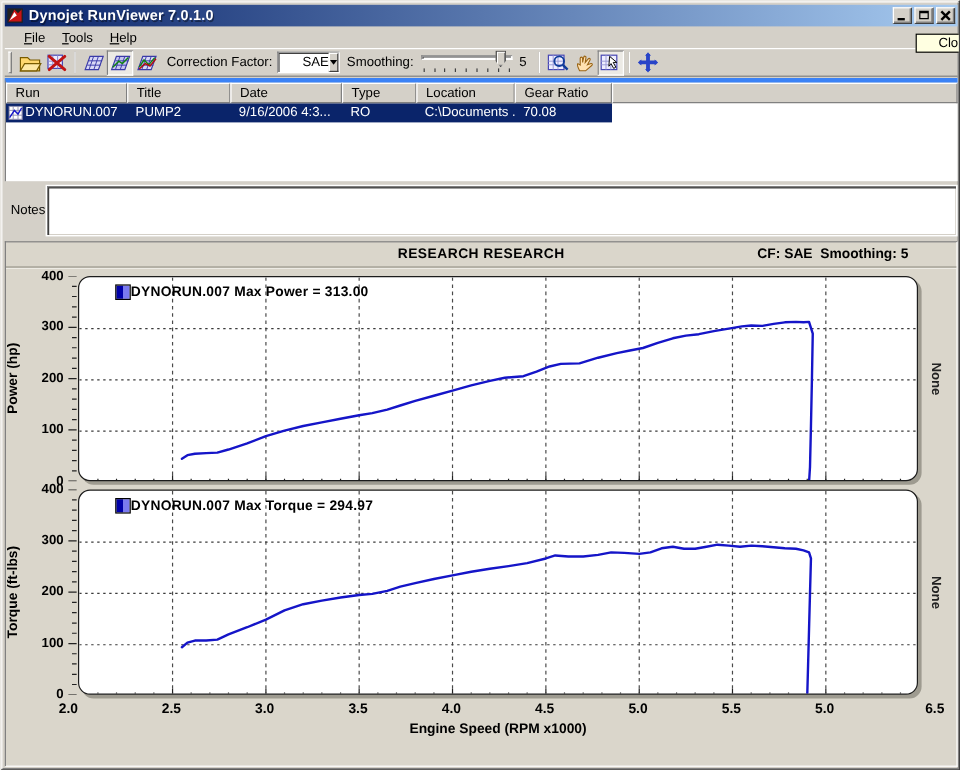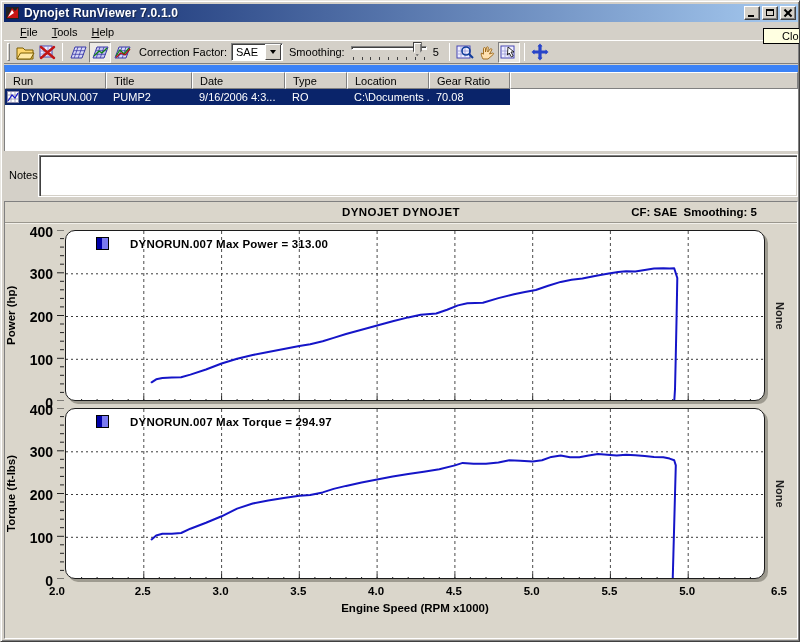--- a/index.html
+++ b/index.html
@@ -51,41 +51,41 @@
   .tb-btn{width:22px;height:21px;display:flex;align-items:center;justify-content:center;
     border:1px solid transparent;margin:0 0;}
   .tb-btn.pressed{border-top:1px solid #808080;border-left:1px solid #808080;
     border-bottom:1px solid #fff;border-right:1px solid #fff;background:#eceae5;}
   .tb-sep{width:1px;height:18px;background:#808080;border-right:1px solid #fff;margin:0 4px;}
   .tb-label{margin:0 4px 0 6px;white-space:nowrap;}
   .combo{width:52px;height:18px;background:#fff;display:flex;align-items:center;
     border-top:1px solid #808080;border-left:1px solid #808080;
     border-bottom:1px solid #fff;border-right:1px solid #fff;
     box-shadow:inset 1px 1px 0 #404040;}
-  .combo-text{flex:1;padding-left:4px;}
+  .combo-text{flex:1;padding-left:20px;}
   .combo-btn{width:16px;height:16px;background:#d4d0c8;margin-right:1px;
     border-top:1px solid #fff;border-left:1px solid #fff;
     border-right:1px solid #404040;border-bottom:1px solid #404040;
     display:flex;align-items:center;justify-content:center;}
   .arrow-down{width:0;height:0;border-left:3px solid transparent;border-right:3px solid transparent;
     border-top:4px solid #000;}
   .slider{position:relative;width:76px;height:20px;margin:0 2px;}
   .slider-track{position:absolute;left:0;top:4px;width:76px;height:4px;background:#fff;
     border-top:1px solid #808080;border-left:1px solid #808080;
     border-bottom:1px solid #fff;border-right:1px solid #fff;
     box-shadow:inset 1px 1px 0 #404040;}
   .slider-thumb{position:absolute;left:62px;top:0;width:9px;height:14px;background:#d4d0c8;
     border:1px solid #404040;box-shadow:inset 1px 1px 0 #fff,inset -1px -1px 0 #808080;
     clip-path:polygon(0 0,100% 0,100% 62%,50% 100%,0 62%);}
   .slider-ticks{position:absolute;left:2px;top:15px;width:72px;display:flex;justify-content:space-between;}
   .slider-ticks i{width:1px;height:3px;background:#404040;}
   .smooth-val{margin:0 6px 0 4px;}
   
   .list{position:absolute;left:3px;top:64px;width:794px;height:86px;background:#fff;
-    border-top:7px solid #3b82f6;border-left:1px solid #808080;}
+    border-top:4px solid #3b82f6;border-left:1px solid #808080;}
   .lhead{display:flex;height:17px;}
   .hcell{background:#d4d0c8;padding:2px 0 0 7px;
     border-top:1px solid #fff;border-left:1px solid #fff;
     border-right:1px solid #808080;border-bottom:1px solid #808080;
     white-space:nowrap;overflow:hidden;cursor:default;}
   .w0{width:101px;}.w1{width:86px;}.w2{width:93px;}.w3{width:62px;}.w4{width:82px;}.w5{width:81px;}
   .wfill{flex:1;}
   .lrow{display:flex;height:16px;background:#0a246a;color:#fff;width:505px;align-items:center;}
   .rcell{padding-left:7px;white-space:nowrap;overflow:hidden;}
   .rcell.first{padding-left:2px;display:flex;align-items:center;gap:2px;}
@@ -105,26 +105,26 @@
     border-bottom:1px solid #9a978e;box-shadow:0 1px 0 #f2f0ea;}
   .chart-title{position:absolute;left:0;width:100%;top:4px;text-align:center;
     font-weight:bold;font-size:11.5px;letter-spacing:0.4px;}
   .chart-cf{position:absolute;right:40px;top:4px;font-weight:bold;font-size:11.5px;white-space:pre;}
   .panel{position:absolute;left:60px;width:700px;height:171px;background:#fff;
     border:1px solid #1c1c1c;border-radius:10px;overflow:hidden;
     box-shadow:3px 3px 0 #9e9b90;}
   .panel.power{top:28px;}
   .panel.torque{top:206px;}
   .panel svg{position:absolute;left:0;top:0;}
-  .legend{position:absolute;left:30px;top:6px;display:flex;align-items:center;gap:21px;}
+  .legend{position:absolute;left:30px;top:6px;display:flex;align-items:center;gap:0;}
   .swatch{width:13px;height:13px;border:1px solid #000;
     background:linear-gradient(90deg,#0000a8 0 50%,#7a7af0 50% 100%);}
   .legend-text{font-weight:bold;font-size:11.5px;letter-spacing:0.2px;white-space:nowrap;}
   .ylabels span{position:absolute;right:0;width:34px;text-align:right;
-    font-weight:bold;font-size:14px;}
+    font-weight:bold;font-size:11px;}
   .ylabels{position:absolute;left:14px;width:34px;height:171px;}
   .ytickstrip{position:absolute;left:50px;width:9px;height:171px;}
   .yaxis-title{position:absolute;left:-2px;width:16px;height:171px;
     writing-mode:vertical-rl;transform:rotate(180deg);
     display:flex;align-items:center;justify-content:center;
     font-weight:bold;font-size:11.5px;white-space:nowrap;}
   .none-label{position:absolute;left:768px;width:14px;height:171px;
     writing-mode:vertical-rl;display:flex;align-items:center;justify-content:center;
     font-weight:bold;font-size:11px;color:#222;}
   .xticks{position:absolute;left:0;top:383px;width:100%;height:14px;}
@@ -290,21 +290,21 @@
       <div class="rcell w4">C:\Documents ...</div>
       <div class="rcell w5">70.08</div>
     </div>
   </div>
 
   <span class="notes-label">Notes:</span>
   <textarea class="notes-input" style=""></textarea>
 
   <div class="chart-wrap">
     <div class="chart-head">
-      <div class="chart-title">DYNOJET DYNOJET</div>
+      <div class="chart-title">RESEARCH RESEARCH</div>
       <div class="chart-cf">CF: SAE  Smoothing: 5</div>
     </div>
 
     <div class="yaxis-title" style="top:28px;">Power (hp)</div>
     <div class="ylabels" style="top:28px;">
         <span style="top: 164.5px;">0</span>
         <span style="top: 121.75px;">100</span>
         <span style="top: 79px;">200</span>
         <span style="top: 36.25px;">300</span>
         <span style="top: -6.5px;">400</span>

